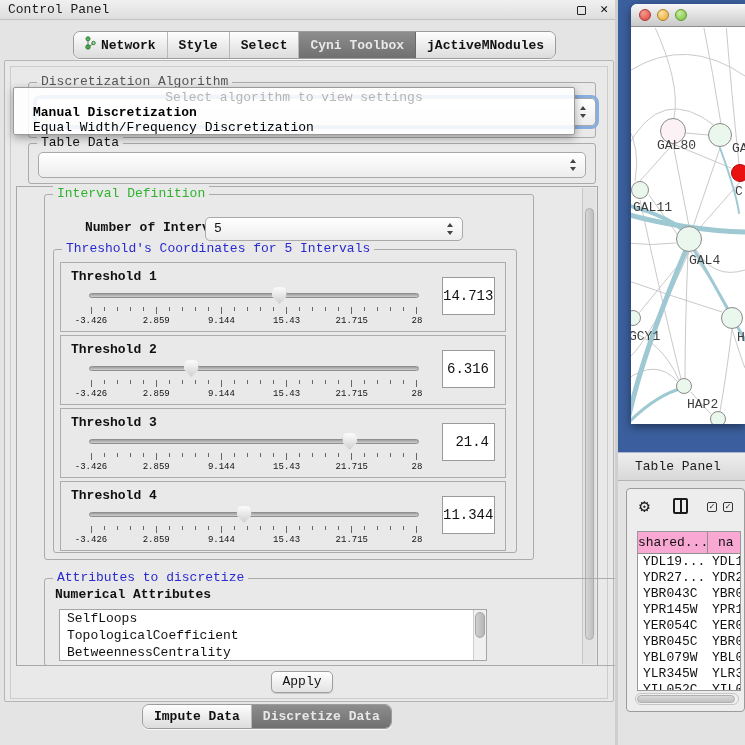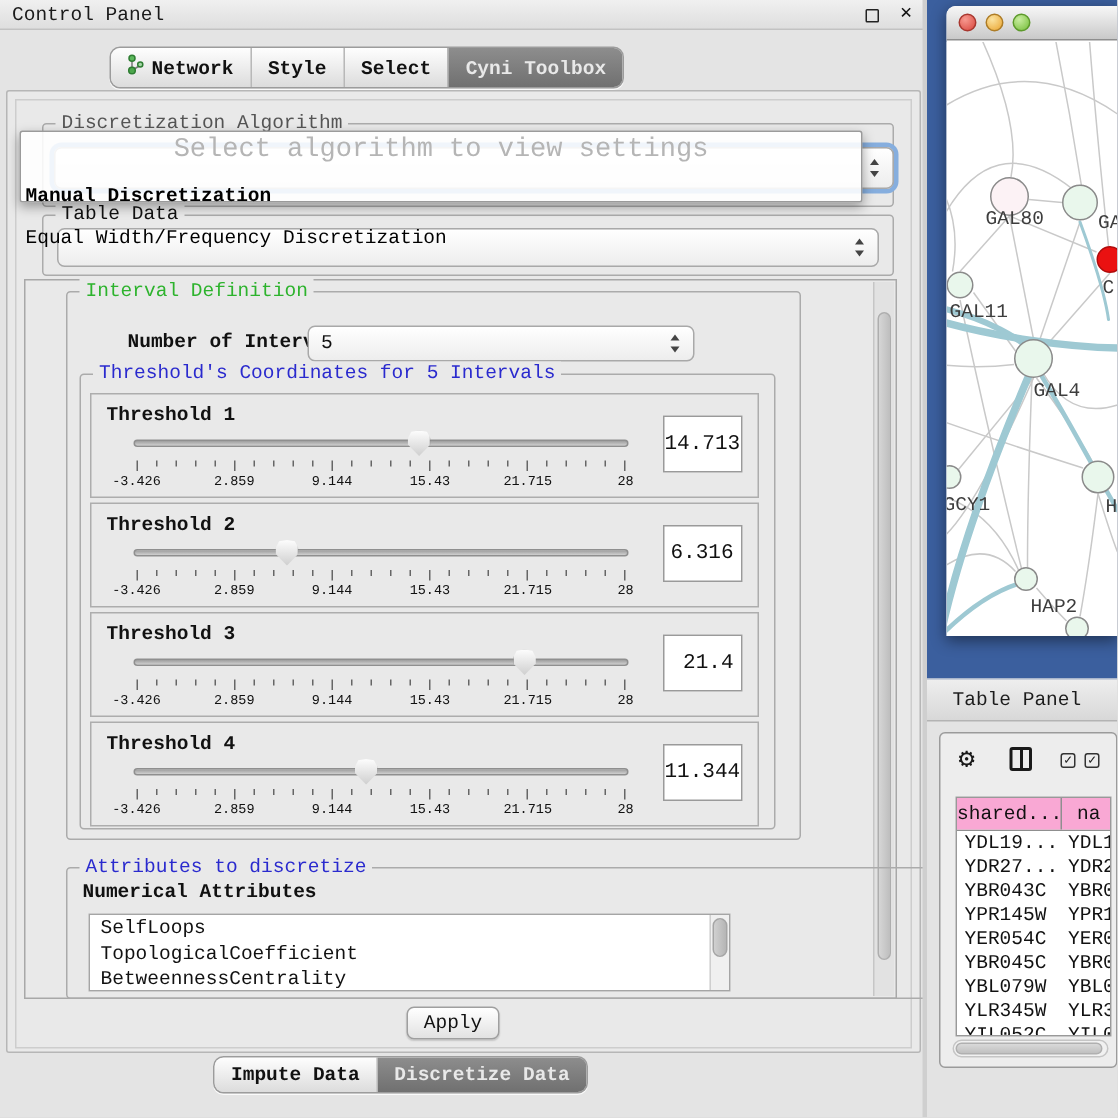--- a/index.html
+++ b/index.html
@@ -39,22 +39,22 @@
   .combo.focused{box-shadow:0 0 0 3px #86aede;}
   .spin{position:absolute;right:7px;top:50%;transform:translateY(-50%);width:9px;height:12px;}
   .spin:before{content:"";position:absolute;top:0;left:1px;border-left:3.5px solid transparent;
     border-right:3.5px solid transparent;border-bottom:4.5px solid #444;}
   .spin:after{content:"";position:absolute;bottom:0;left:1px;border-left:3.5px solid transparent;
     border-right:3.5px solid transparent;border-top:4.5px solid #444;}
 
   .popup{position:absolute;left:13px;top:87px;width:562px;height:48px;z-index:20;
     background:rgba(255,255,255,.88);border:1px solid #9a9a9a;border-radius:2px;
     box-shadow:0 3px 8px rgba(0,0,0,.35);}
-  .popup .hint{text-align:center;color:#b5b5b5;font-size:18px;margin-top:2px;}
-  .popup .item{font-size:13px;padding-left:3px;line-height:15px;color:#000;margin-top:13px;}
+  .popup .hint{text-align:center;color:#b5b5b5;font-size:13px;margin-top:2px;}
+  .popup .item{font-size:13px;padding-left:19px;line-height:15px;color:#000;}
   .popup .item.bold{font-weight:700;}
 
   .scrollarea{position:absolute;left:16px;top:186px;width:582px;height:480px;
     border:1px solid #a8a8a8;background:#e9e9e9;}
   .vsb{position:absolute;top:1px;right:1px;bottom:1px;width:14px;background:#e2e2e2;border-left:1px solid #c6c6c6;}
   .vsb .thumb-v{position:absolute;left:2px;right:2px;border-radius:5px;
     background:linear-gradient(90deg,#d6d6d6,#bfbfbf);border:1px solid #aeaeae;}
 
   .num-label{position:absolute;font-size:13px;font-weight:700;}
 
@@ -153,20 +153,23 @@
           <span>Network</span>
         </div>
         <div class="seg">
           <span>Style</span>
         </div>
         <div class="seg">
           <span>Select</span>
         </div>
         <div class="seg sel">
           <span>Cyni Toolbox</span>
+        </div>
+        <div class="seg">
+          <span>jActiveMNodules</span>
         </div>
       </div>
 
     <div class="content">
       <div class="content-inner"></div>
     </div>
 
     <div class="group" style="left:28px;top:82px;width:568px;height:56px;">
       <span class="glabel dim">Discretization Algorithm</span>
     </div>

